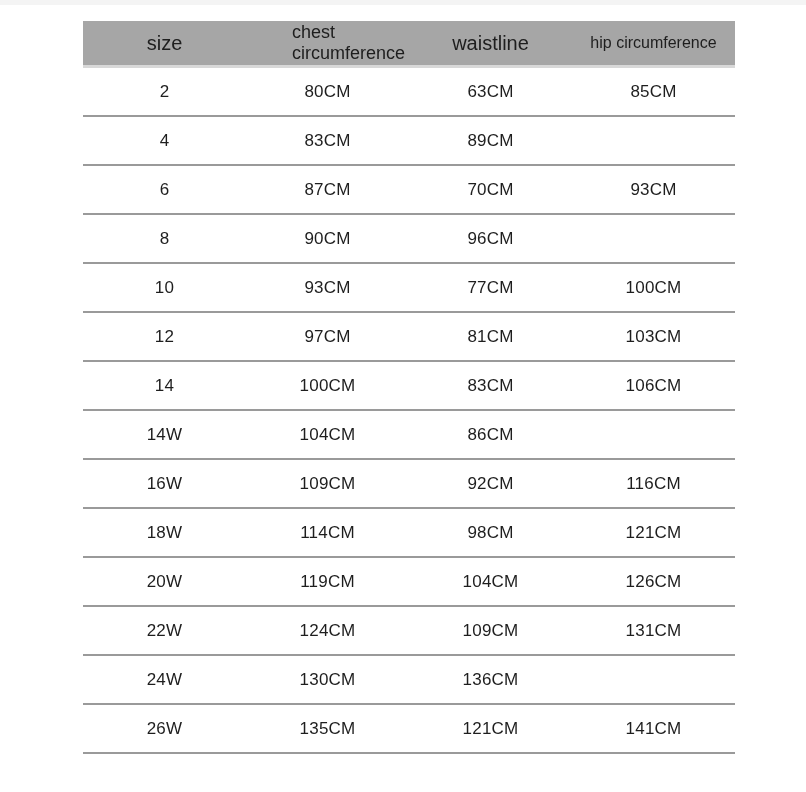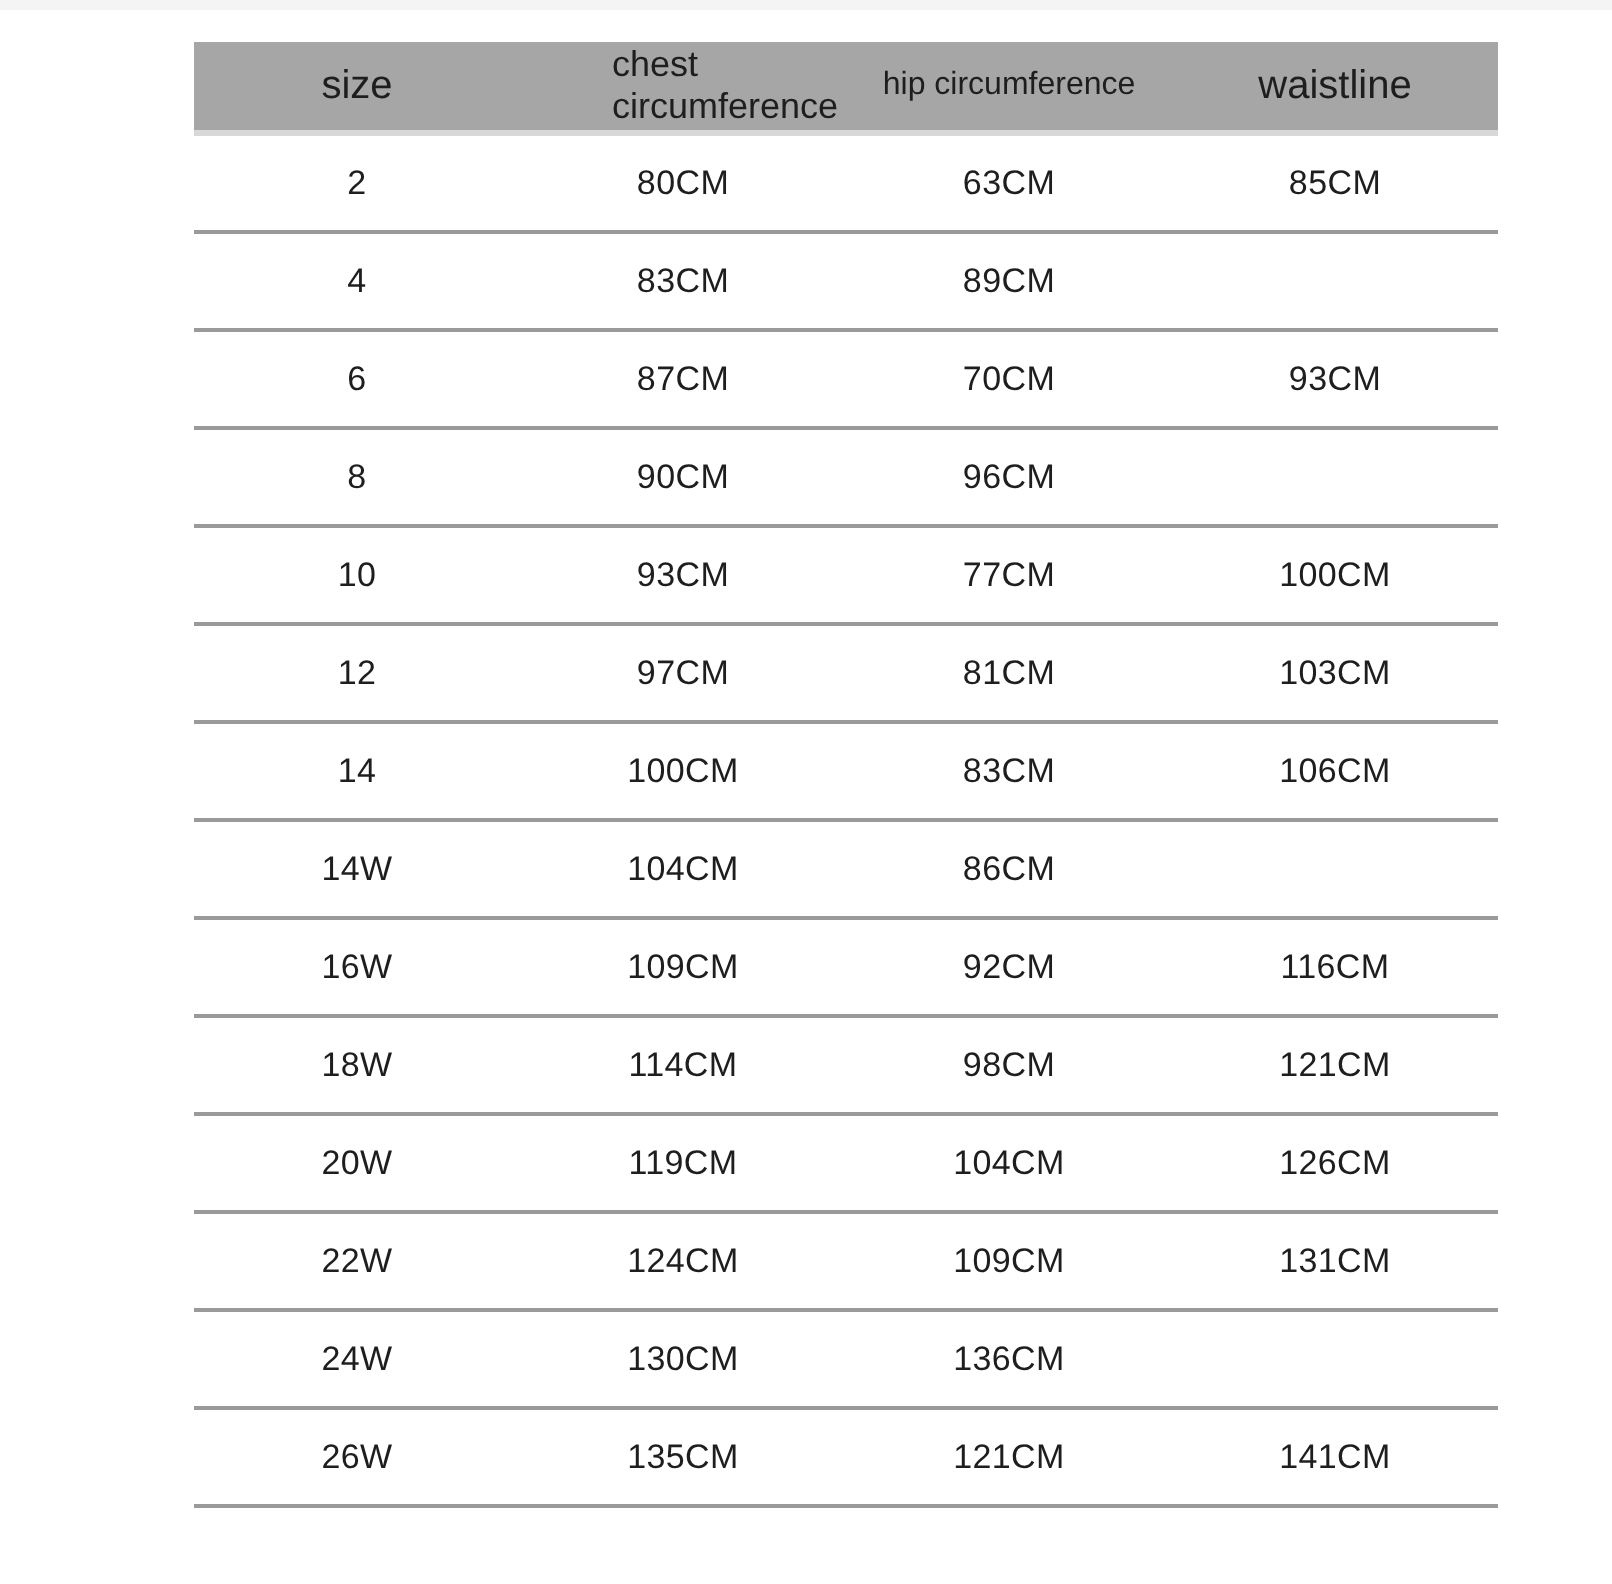--- a/index.html
+++ b/index.html
@@ -10,21 +10,21 @@
     background:var(--background,#ffffff);
     font-family:"Liberation Sans", sans-serif;
     overflow:hidden;
   }
   .top-strip {
     position:absolute; top:0; left:0;
     width:806px; height:5px;
     background:var(--top-strip,#f4f4f4);
   }
   .size-table {
-    position:absolute; left:97px; top:21px;
+    position:absolute; left:83px; top:21px;
     width:652px;
   }
   .thead {
     display:flex; align-items:center;
     height:47px;
     background:var(--header-bg,#a6a6a6);
     border-bottom:3px solid var(--header-edge,#d8d8d8);
   }
   .th {
     width:25%; text-align:center;
@@ -56,25 +56,25 @@
 
   <div class="size-table">
 
     <div class="thead">
       <div class="th th-0">
         <span class="inner">size</span>
       </div>
       <div class="th th-1">
         <span class="inner" style="max-width:130px;margin-left:46px;">chest circumference</span>
       </div>
+      <div class="th th-2">
+        <span class="inner">waistline</span>
+      </div>
       <div class="th th-3">
         <span class="inner">hip circumference</span>
-      </div>
-      <div class="th th-2">
-        <span class="inner">waistline</span>
       </div>
     </div>
 
     <div class="tbody">
       <div class="trow">
         <div class="td">2</div>
         <div class="td">80CM</div>
         <div class="td">63CM</div>
         <div class="td">85CM</div>
       </div>

